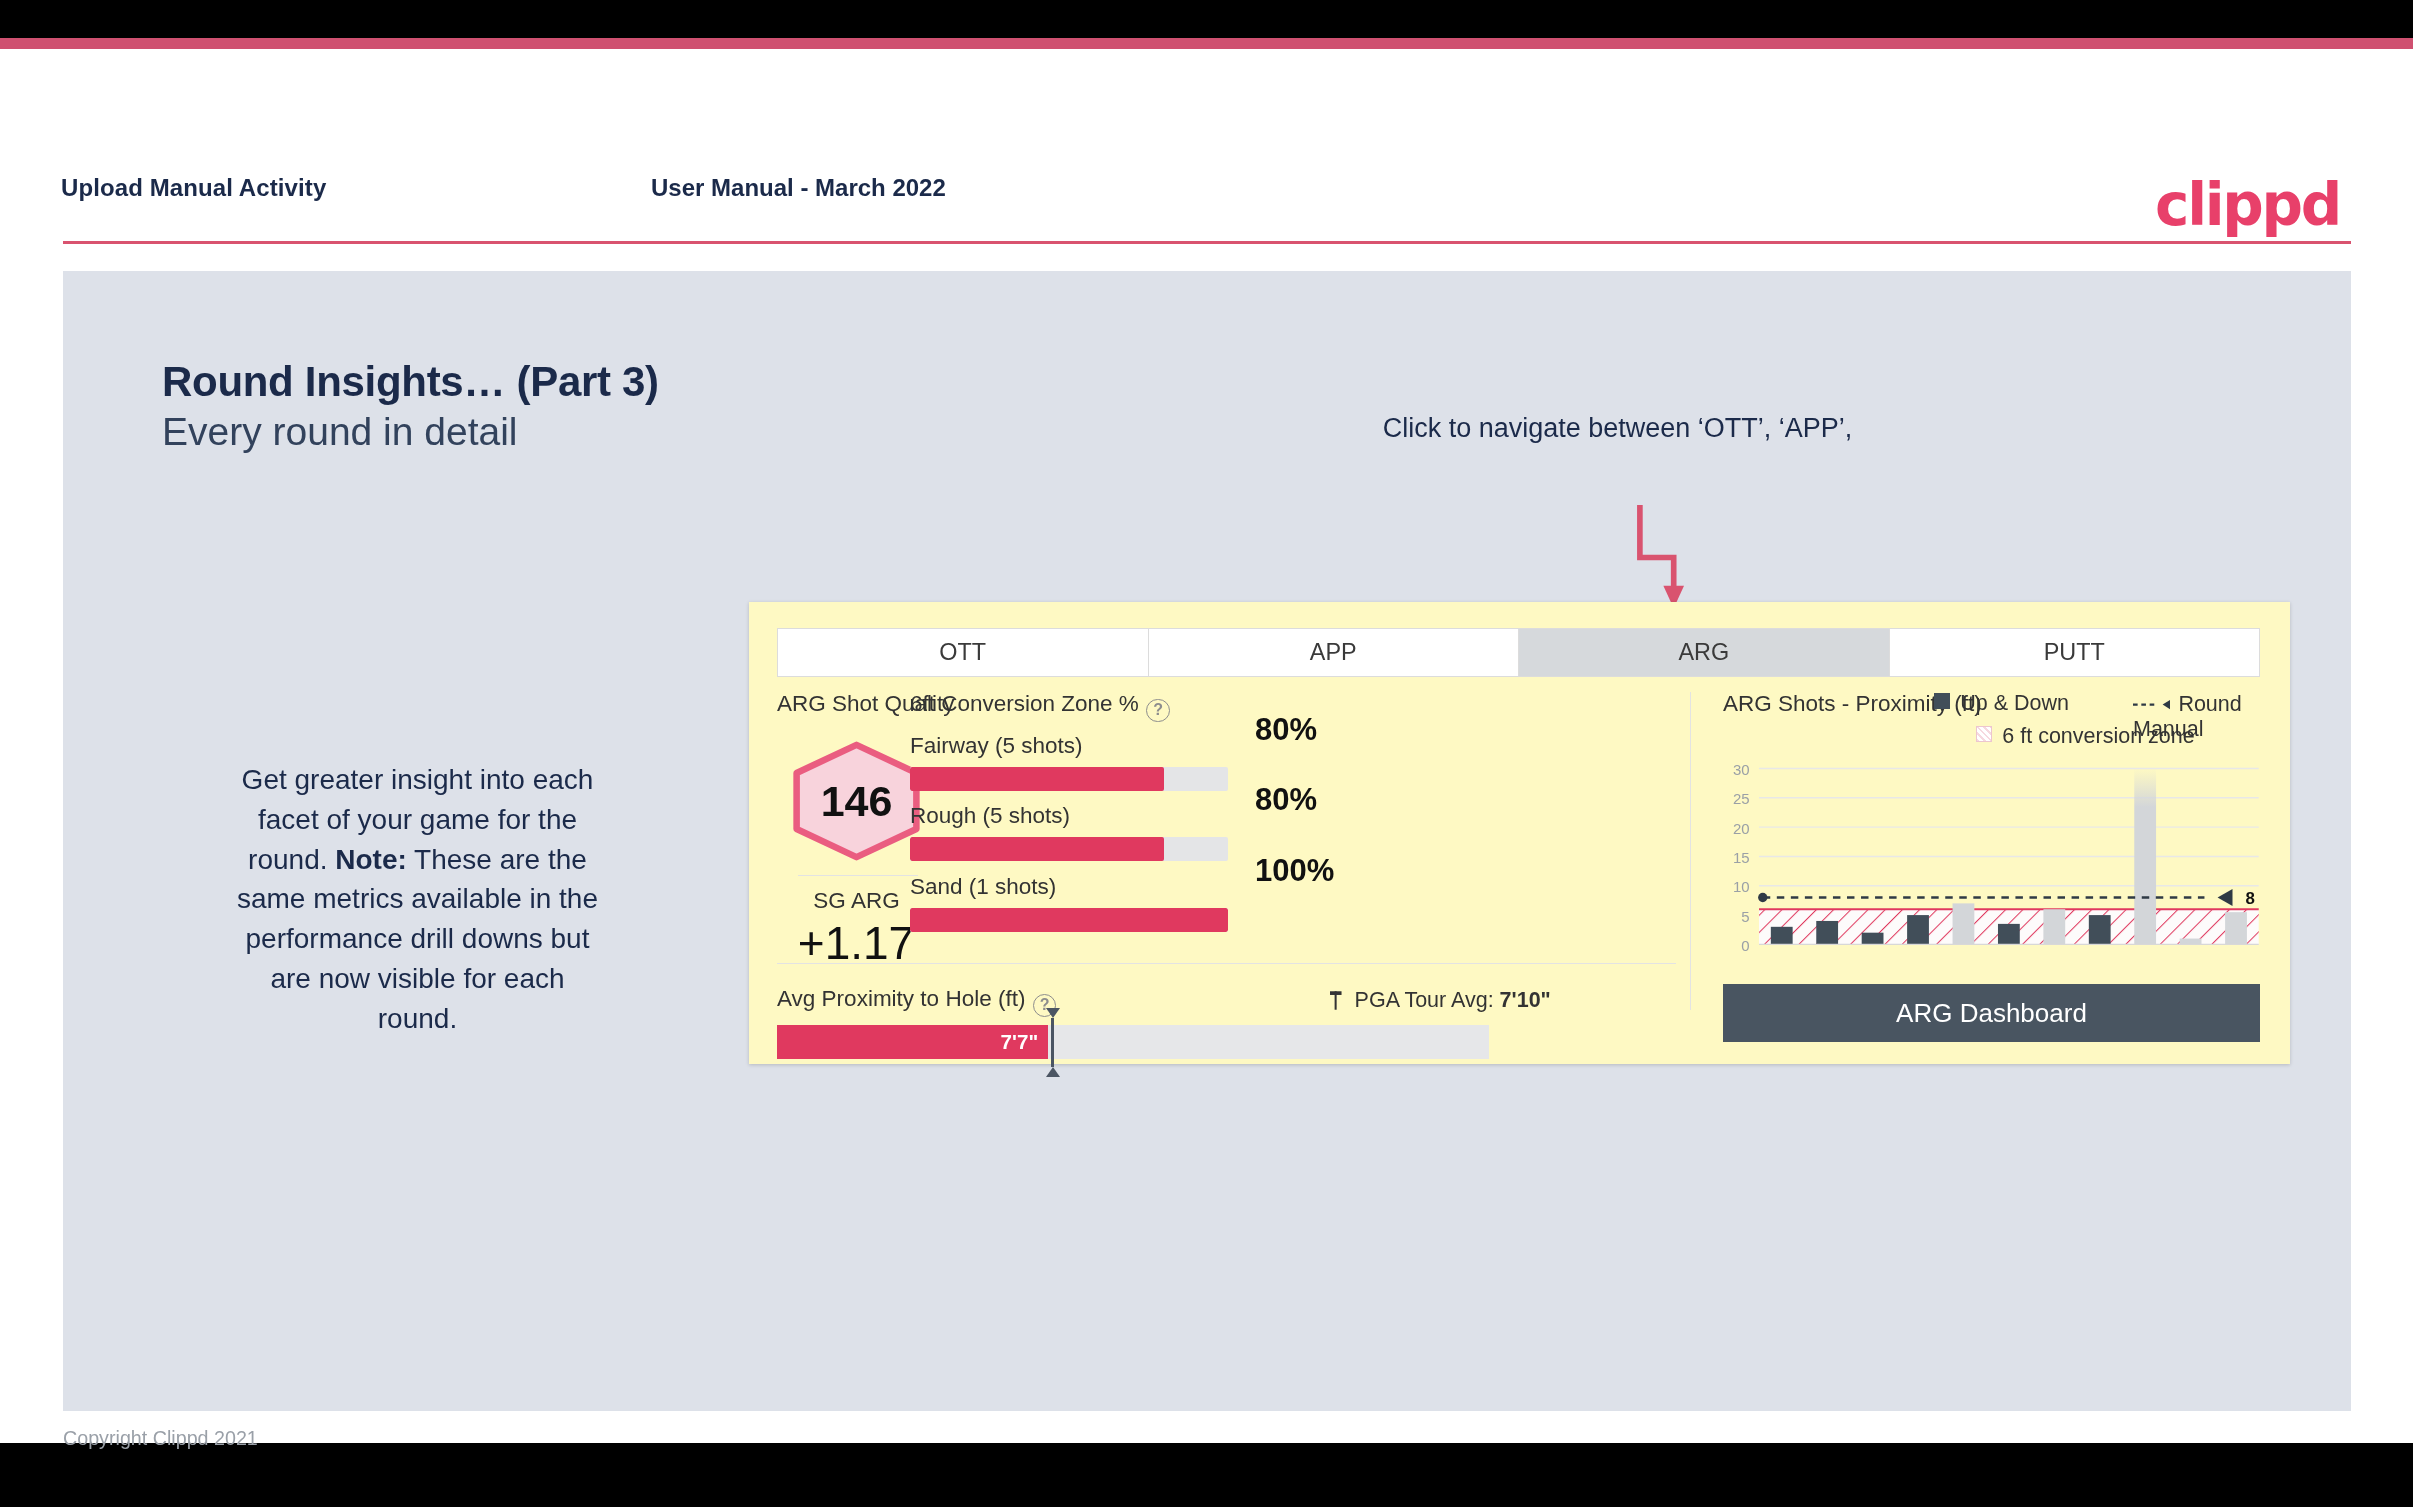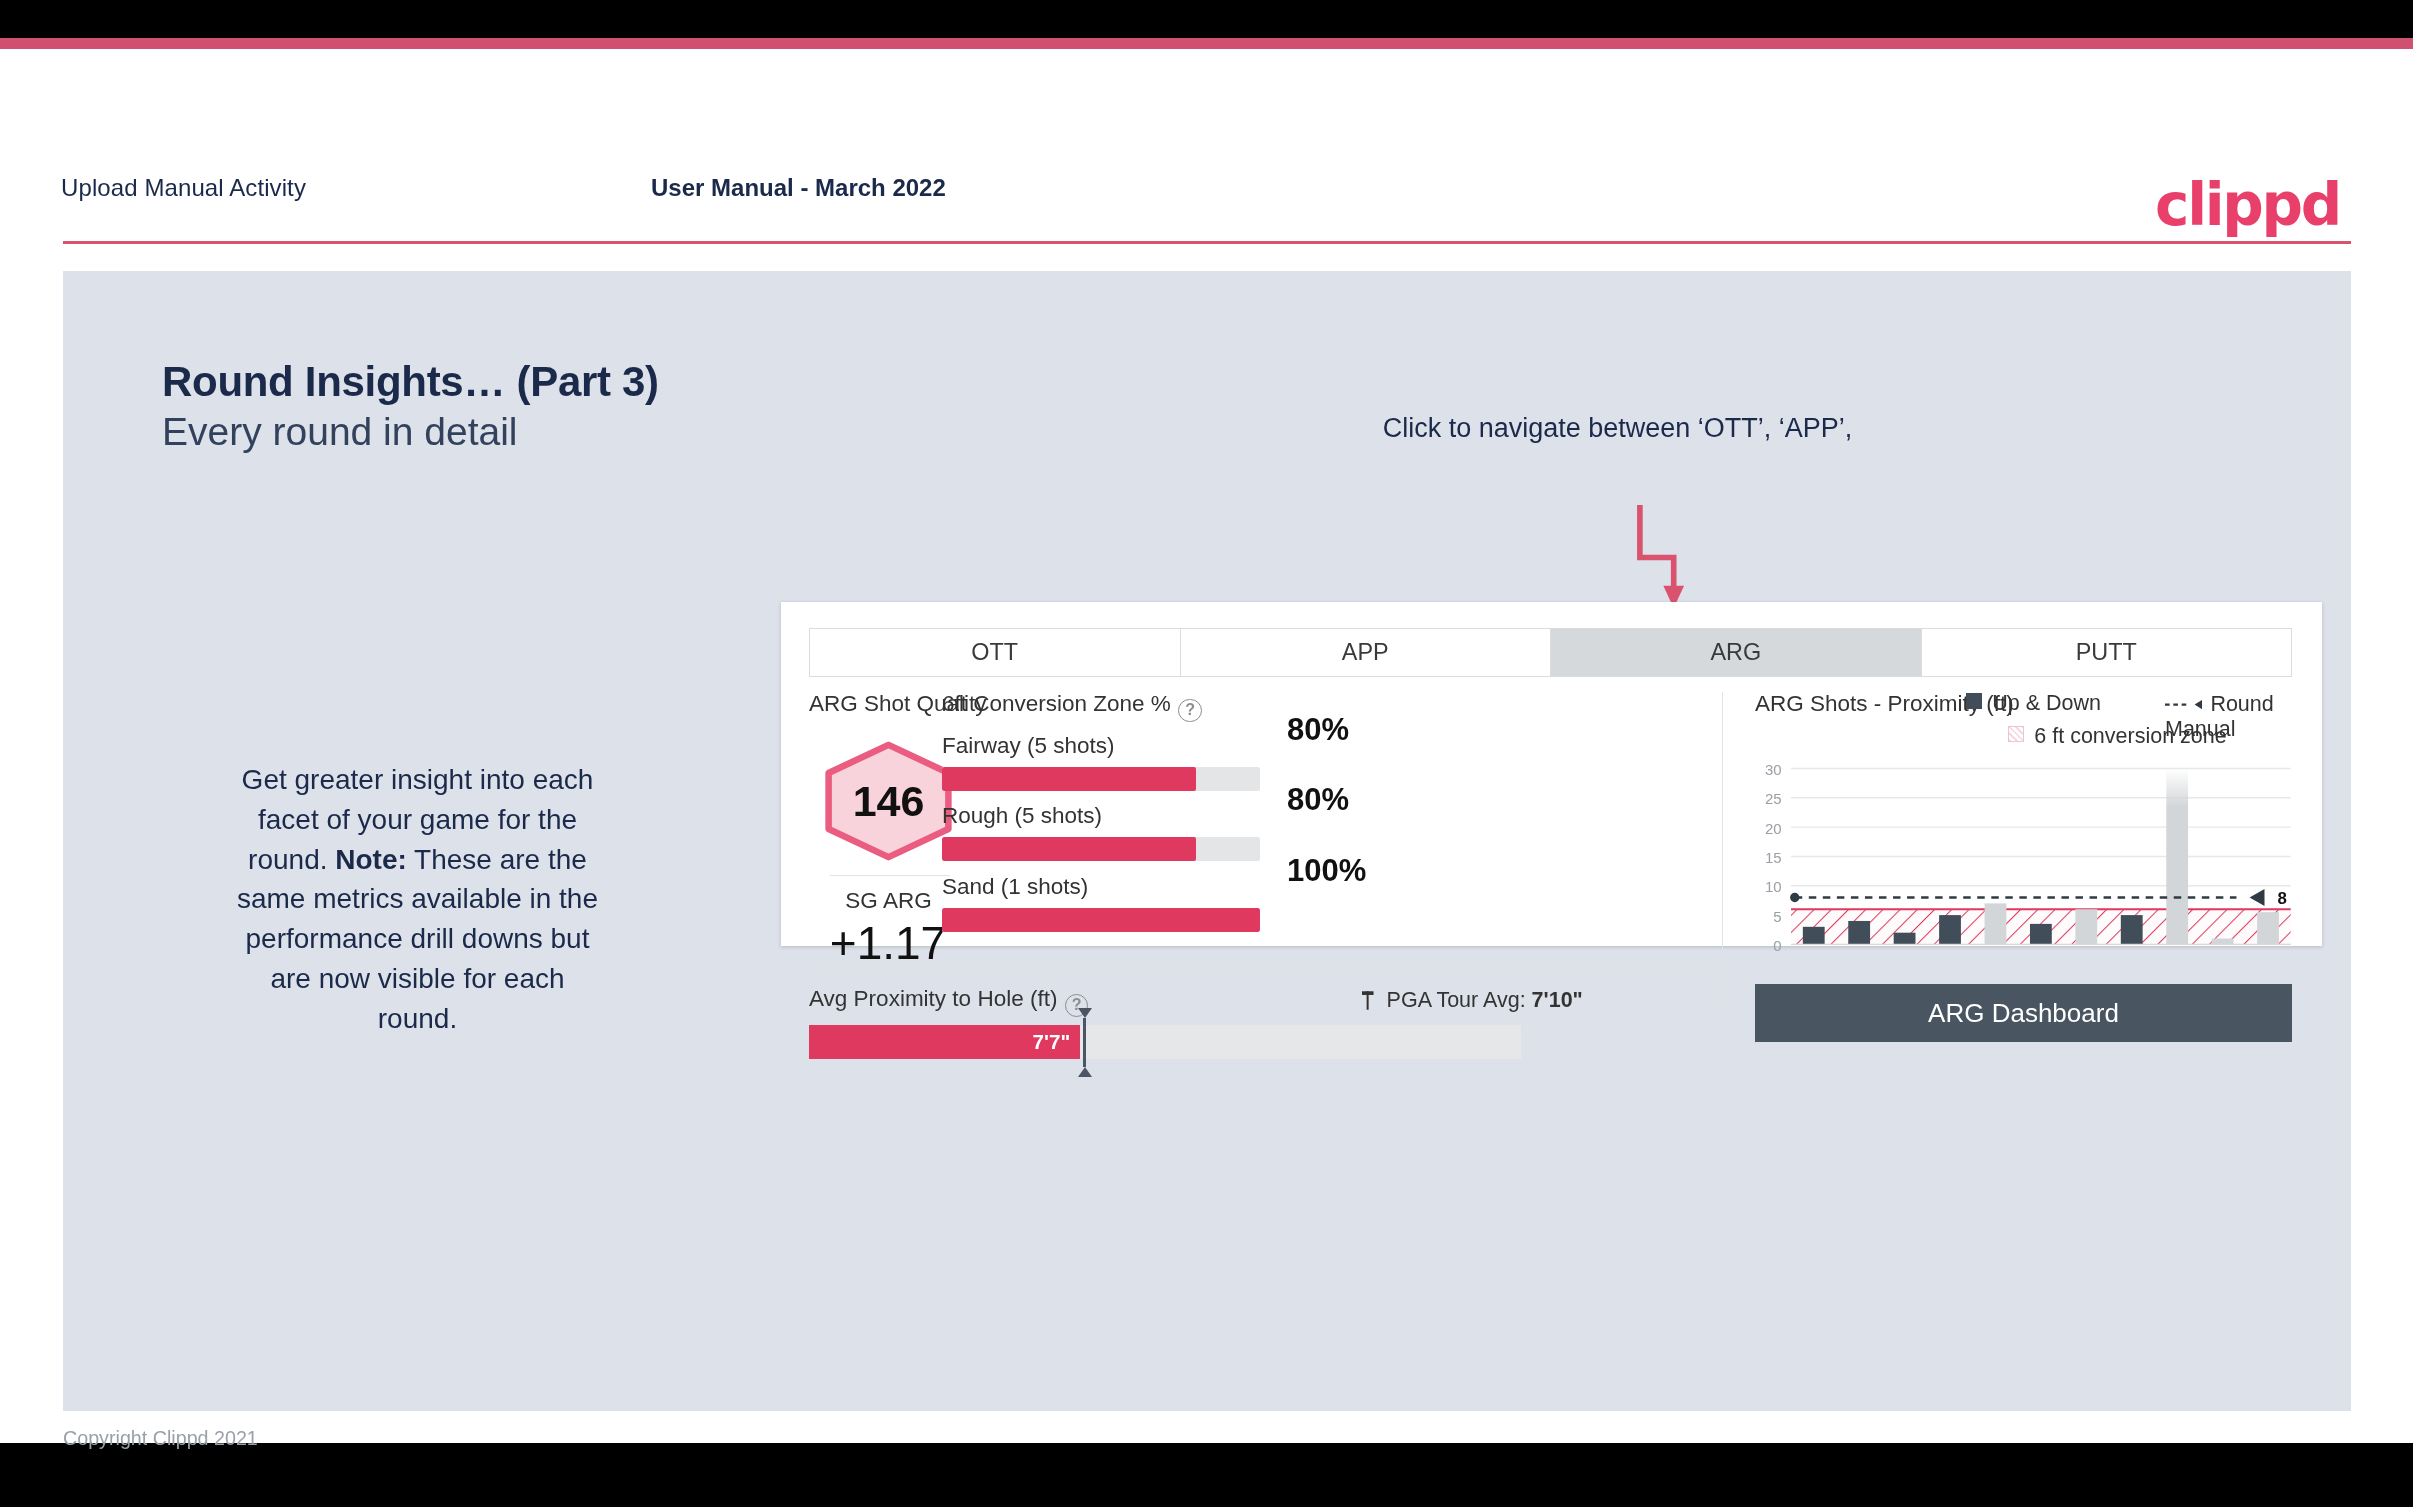--- a/index.html
+++ b/index.html
@@ -23,21 +23,21 @@
     background: #cf5070;
   }
 
   
   .header-bar {
     position: absolute; left: 0; top: 0;
     width: 2413px; height: 187px;
   }
   .hdr-left {
     position: absolute; left: 61px; top: 125px;
-    font-size: 24px; font-weight: 400; color: #1b2a4a;
+    font-size: 24px; font-weight: 700; color: #1b2a4a;
     letter-spacing: 0.1px;
   }
   .hdr-center {
     position: absolute; left: 651px; top: 125px;
     font-size: 24px; font-weight: 600; color: #1b2a4a;
   }
   .logo {
     position: absolute; right: 73px; top: 127px;
     font-size: 58px; font-weight: 800; color: #e8406a;
     letter-spacing: -2.3px; line-height: 1;
@@ -80,24 +80,23 @@
   .left-text {
     position: absolute; left: 167px; top: 489px;
     width: 375px; text-align: center;
     font-size: 28px; line-height: 1.42; color: #1b2a4a;
   }
   .left-text b { font-weight: 700; }
 
   
   .card {
     position: absolute; left: 686px; top: 331px;
-    width: 1541px; height: 344px;
-    background: #ffffff;
+    width: 1541px; height: 462px;
+    background: #fef9c3;
     box-shadow: 0 0.9px 3.7px rgba(0,0,0,.18);
-    margin-left: 32px;
   }
 
   
   .tabs {
     position: absolute; left: 28px; top: 26px;
     width: 1483px; height: 49px;
     display: flex;
     border: 0.9px solid #dcdcdc;
     background: #fff;
   }

